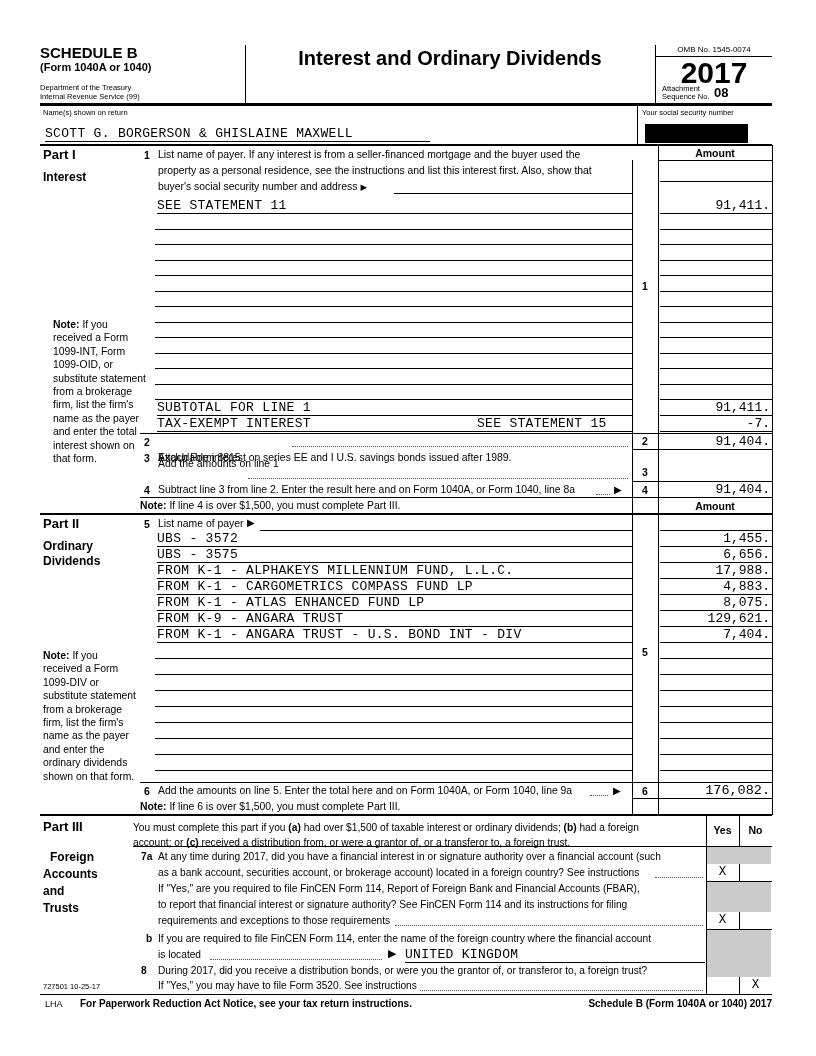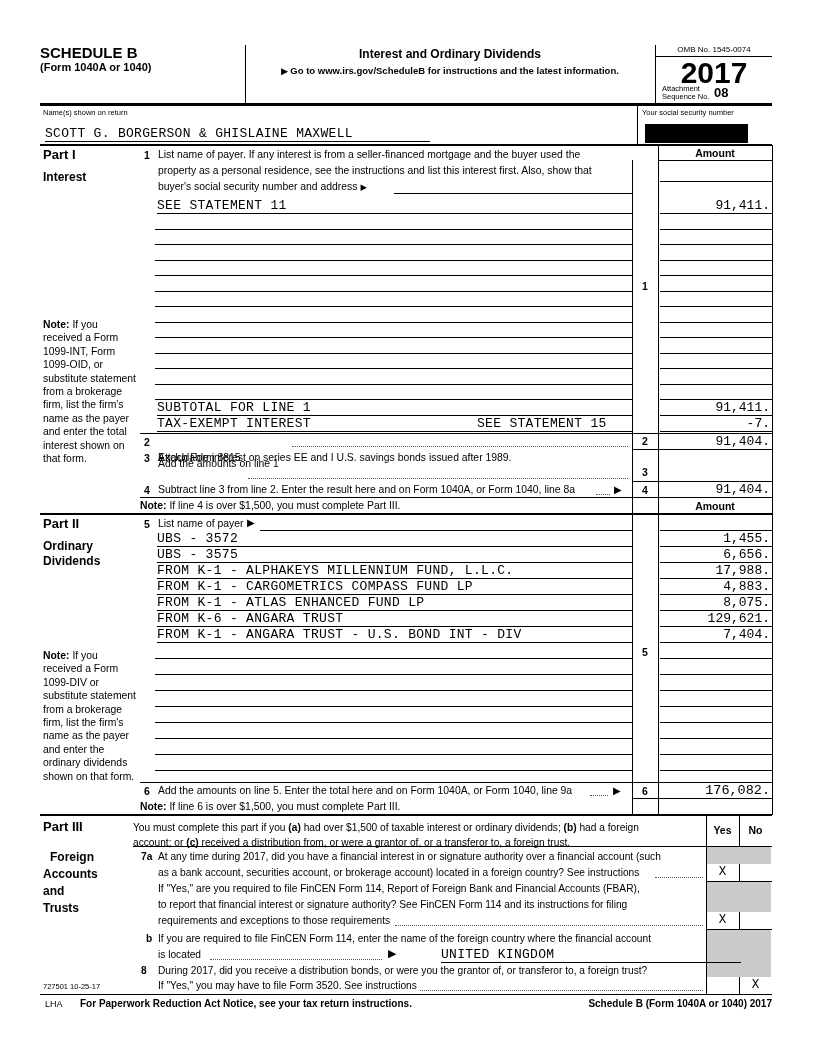--- a/index.html
+++ b/index.html
@@ -3,21 +3,21 @@
 <meta charset="utf-8">
 <style>
   html,body{margin:0;padding:0;}
   body{width:816px;height:1056px;background:#fff;position:relative;color:#000;
        font-family:"Liberation Sans", sans-serif;}
   .abs{position:absolute;}
   .b{font-weight:bold;}
   .mono{font-family:"Liberation Mono","DejaVu Sans Mono",monospace;}
   .s7{font-size:7.5px;} .s8{font-size:8px;} .s9{font-size:9.5px;}
   .s10{font-size:10.2px;} .s10l{font-size:10.4px;} .s11{font-size:11px;}
-  .s12{font-size:12px;} .s13{font-size:13px;} .s15{font-size:15px;} .s17{font-size:12px;}
+  .s12{font-size:12px;} .s13{font-size:13px;} .s15{font-size:15px;} .s17{font-size:20px;}
   .hline{border-top:1px solid #000;height:0;}
   .h2line{border-top:2px solid #000;height:0;}
   .h3line{border-top:3px solid #000;height:0;}
   .vline{border-left:1px solid #000;width:0;}
   .ul{border-bottom:1px solid #000;}
   .dot{border-bottom:1.4px dotted #555;height:0;}
   .amt{width:110px;text-align:right;padding-right:3px;font-size:13px;line-height:15px;}
   .entry{font-size:13px;line-height:15px;letter-spacing:.3px;}
   .numcell{width:24px;text-align:center;font-weight:bold;font-size:10.5px;}
   .gray{background:#cbcbcb;}
@@ -25,28 +25,29 @@
   .bl{position:absolute;height:0;border-bottom:1px solid #000;}
   .notebox{width:96px;font-size:10.4px;line-height:13.4px;}
   .arrow{font-size:8.5px;}
 </style>
 </head>
 <body>
 
 <div class="abs" style="left:40px;top:44px;width:205px;">
   <div class="b s15">SCHEDULE B</div>
   <div class="b s11">(Form 1040A or 1040)</div>
+  <div class="s7" style="margin-top:11px;line-height:8.5px;">
+    <span>Department of the Treasury</span><br>
+    <span>Internal Revenue Service</span>
+    <span class="s7">(99)</span>
+  </div>
 </div>
 <div class="abs vline" style="left:245px;top:45px;height:60px;"></div>
 <div class="abs" style="left:246px;top:47px;width:408px;text-align:center;">
   <div class="b s17">Interest and Ordinary Dividends</div>
-  <div class="b s9" style="margin-top:4px;">
-    <span class="arrow">▶</span>
-    <span>Go to www.irs.gov/ScheduleB for instructions and the latest information.</span>
-  </div>
 </div>
 <div class="abs vline" style="left:655px;top:45px;height:60px;"></div>
 <div class="abs" style="left:656px;top:45px;width:116px;">
   <div class="s8 ul" style="text-align:center;padding-bottom:2px;">OMB No. 1545-0074</div>
   <div class="b" style="font-size:30px;text-align:center;line-height:28px;margin-top:2px;">2017</div>
   <div style="margin-top:-4px;padding-left:6px;">
     <span class="s7" style="display:inline-block;line-height:7.5px;vertical-align:middle;">
       <span>Attachment</span><br>
       <span>Sequence No.</span>
     </span>
@@ -57,21 +58,21 @@
 
 <div class="abs s7" style="left:43px;top:108px;">Name(s) shown on return</div>
 <div class="abs vline" style="left:637px;top:106px;height:39px;"></div>
 <div class="abs s7" style="left:642px;top:108px;">Your social security number</div>
 <div class="abs mono entry ul" style="left:45px;top:126px;width:385px;">SCOTT G. BORGERSON &amp; GHISLAINE MAXWELL</div>
 <div class="abs" style="left:645px;top:124px;width:103px;height:19px;background:#000;"></div>
 <div class="abs h2line" style="left:40px;top:144px;width:732px;"></div>
 
 <div class="abs b s13" style="left:43px;top:147px;">Part I</div>
 <div class="abs b s12" style="left:43px;top:170px;">Interest</div>
-<div class="abs notebox" style="left:43px;top:318px;">
+<div class="abs notebox" style="left:53px;top:318px;">
   <span class="b">Note:</span>
   <span>If you received a Form 1099-INT, Form 1099-OID, or substitute statement from a brokerage firm, list the firm's name as the payer and enter the total interest shown on that form.</span>
 </div>
 
 <div class="abs b" style="left:144px;top:149px;font-size:10.5px;">1</div>
 <div class="abs s10l" style="left:158px;top:149px;">List name of payer. If any interest is from a seller-financed mortgage and the buyer used the</div>
 <div class="abs s10l" style="left:158px;top:165px;text-align:center;">property as a personal residence, see the instructions and list this interest first. Also, show that</div>
 <div class="abs s10l" style="left:158px;top:181px;">
   <span>buyer's social security number and address</span>
   <span class="arrow">▶</span>
@@ -171,21 +172,21 @@
 <div class="abs mono entry ul" style="left:157px;top:531px;width:475px;">UBS - 3572</div>
 <div class="abs mono amt ul" style="left:660px;top:531px;">1,455.</div>
 <div class="abs mono entry ul" style="left:157px;top:547px;width:475px;">UBS - 3575</div>
 <div class="abs mono amt ul" style="left:660px;top:547px;">6,656.</div>
 <div class="abs mono entry ul" style="left:157px;top:563px;width:475px;">FROM K-1 - ALPHAKEYS MILLENNIUM FUND, L.L.C.</div>
 <div class="abs mono amt ul" style="left:660px;top:563px;">17,988.</div>
 <div class="abs mono entry ul" style="left:157px;top:579px;width:475px;">FROM K-1 - CARGOMETRICS COMPASS FUND LP</div>
 <div class="abs mono amt ul" style="left:660px;top:579px;">4,883.</div>
 <div class="abs mono entry ul" style="left:157px;top:595px;width:475px;">FROM K-1 - ATLAS ENHANCED FUND LP</div>
 <div class="abs mono amt ul" style="left:660px;top:595px;">8,075.</div>
-<div class="abs mono entry ul" style="left:157px;top:611px;width:475px;">FROM K-6 - ANGARA TRUST</div>
+<div class="abs mono entry ul" style="left:157px;top:611px;width:475px;">FROM K-9 - ANGARA TRUST</div>
 <div class="abs mono amt ul" style="left:660px;top:611px;">129,621.</div>
 <div class="abs mono entry ul" style="left:157px;top:627px;width:475px;">FROM K-1 - ANGARA TRUST - U.S. BOND INT - DIV</div>
 <div class="abs mono amt ul" style="left:660px;top:627px;">7,404.</div>
 
 <div class="abs numcell" style="left:633px;top:646px;">5</div>
 
 <i class="bl" style="left:155px;top:658px;width:477px;"></i>
 <i class="bl" style="left:660px;top:658px;width:112px;"></i>
 <i class="bl" style="left:155px;top:674px;width:477px;"></i>
 <i class="bl" style="left:660px;top:674px;width:112px;"></i>
@@ -251,21 +252,21 @@
 <div class="abs s10" style="left:158px;top:883px;">If "Yes," are you required to file FinCEN Form 114, Report of Foreign Bank and Financial Accounts (FBAR),</div>
 <div class="abs s10" style="left:158px;top:899px;">to report that financial interest or signature authority? See FinCEN Form 114 and its instructions for filing</div>
 <div class="abs s10" style="left:158px;top:915px;">requirements and exceptions to those requirements</div>
 <div class="abs dot" style="left:395px;top:925px;width:308px;"></div>
 
 <div class="abs b s10" style="left:146px;top:933px;">b</div>
 <div class="abs s10" style="left:158px;top:933px;">If you are required to file FinCEN Form 114, enter the name of the foreign country where the financial account</div>
 <div class="abs s10" style="left:158px;top:949px;">is located</div>
 <div class="abs dot" style="left:210px;top:959px;width:172px;"></div>
 <div class="abs" style="left:388px;top:947px;font-size:11px;">▶</div>
-<div class="abs mono entry ul" style="left:405px;top:947px;width:300px;margin-left:36px;">UNITED KINGDOM</div>
+<div class="abs mono entry ul" style="left:405px;top:947px;width:300px;">UNITED KINGDOM</div>
 
 <div class="abs b s10" style="left:141px;top:965px;">8</div>
 <div class="abs s10" style="left:158px;top:965px;">During 2017, did you receive a distribution bonds, or were you the grantor of, or transferor to, a foreign trust?</div>
 <div class="abs s10" style="left:158px;top:980px;">If "Yes," you may have to file Form 3520. See instructions</div>
 <div class="abs dot" style="left:420px;top:990px;width:283px;"></div>
 
 <div class="abs" style="left:40px;top:994px;width:732px;border-top:1.5px solid #000;height:0;"></div>
 
 <div class="abs s7" style="left:43px;top:982px;">727501 10-25-17</div>
 <div class="abs" style="left:45px;top:999px;font-size:9px;">LHA</div>

